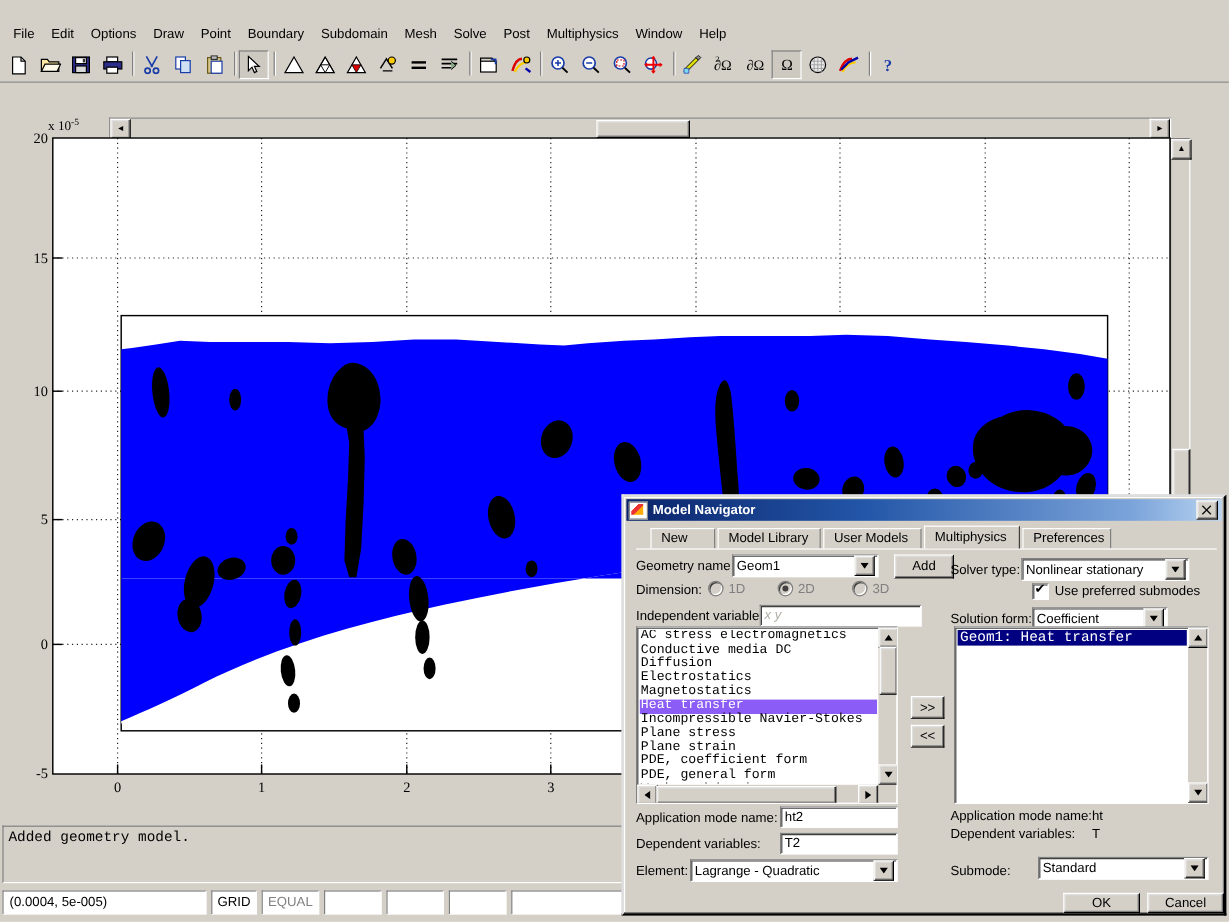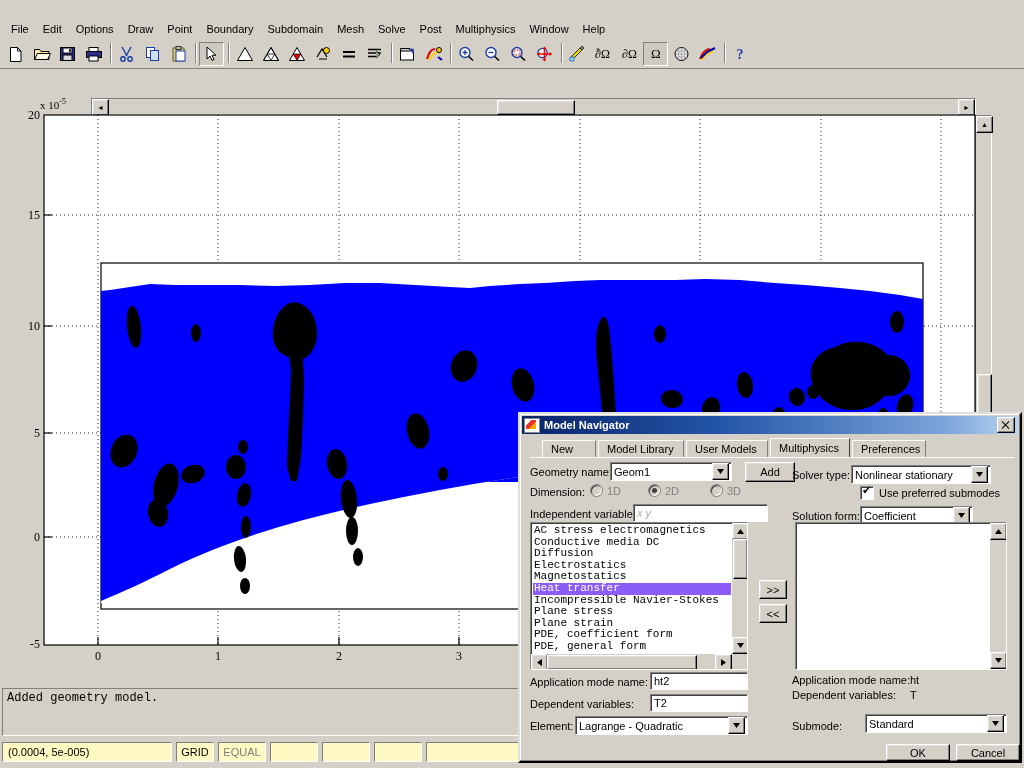--- a/index.html
+++ b/index.html
@@ -134,21 +134,21 @@
     background:#d4d0c8; border:1px solid; border-color:#808080 #fff #fff #808080;
     box-sizing:border-box; padding:2px 4px;
     font-family:"Liberation Mono", monospace; font-size:12px; line-height:15px;
   }
   
   #statusbar {
     position:absolute; left:2px; top:742px; width:1018px; height:20px;
     display:flex; gap:4px; align-items:stretch;
   }
   .sb-cell {
-    background:#fef9c3; border:1px solid; border-color:#808080 #fff #fff #808080;
+    background:#ffffff; border:1px solid; border-color:#808080 #fff #fff #808080;
     box-sizing:border-box; display:flex; align-items:center; padding-left:5px;
     font-size:11px; font-family:"Liberation Sans", sans-serif;
   }
   .sb-cell.dim { color:#808080; }
 
   
   #dialog {
     position:absolute; left:518px; top:412px; width:504px; height:351px;
     background:#d4d0c8;
     border:2px solid; border-color:#dfdfdf #000 #000 #dfdfdf;
@@ -788,20 +788,23 @@
     <div class="combo" style="left:340px; top:92px; width:113px;">
       <span class="val">Coefficient</span>
       <span class="arrow">
         <svg width="7" height="5" viewBox="0 0 7 5">
             <path d="M0 0h7L3.5 5z" fill="#000"></path>
           </svg>
       </span>
     </div>
 
     <div class="listbox2" style="left:275px; top:108px; width:212px; height:148px;">
+      <div class="items">
+        <div class="sel">Geom1: Heat transfer</div>
+      </div>
       <div class="lb2-vs">
         <div class="arrowbtn" style="left:0; top:0;">
           <svg width="7" height="5" viewBox="0 0 7 5">
               <path d="M3.5 0L7 5H0z" fill="#000"></path>
             </svg>
         </div>
         <div class="arrowbtn" style="left:0; bottom:0;">
           <svg width="7" height="5" viewBox="0 0 7 5">
               <path d="M0 0h7L3.5 5z" fill="#000"></path>
             </svg>

